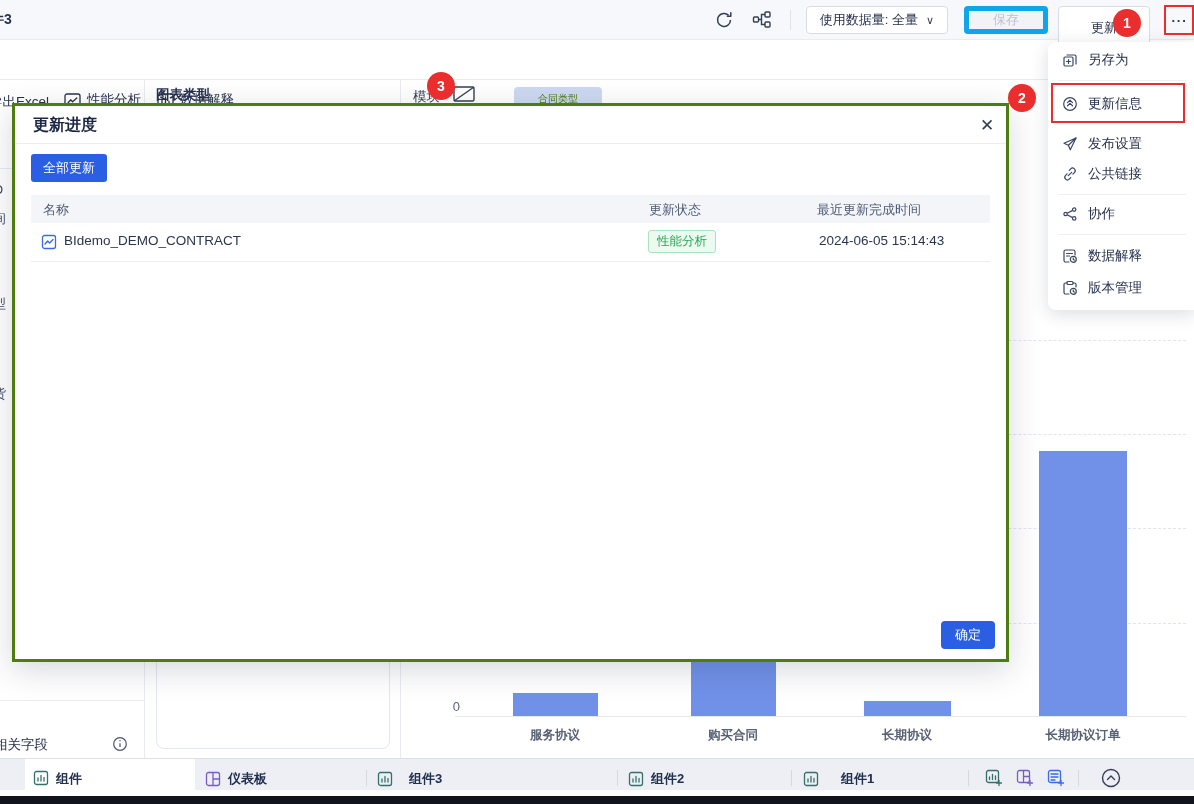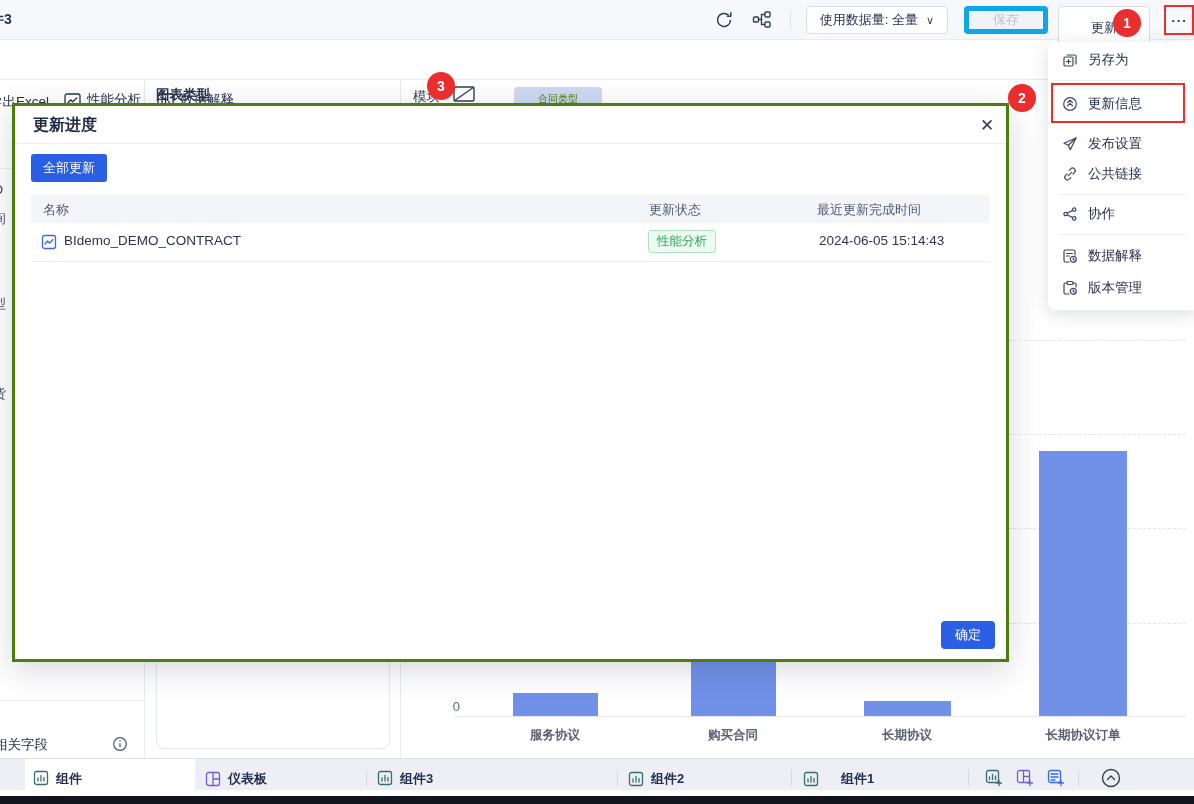--- a/index.html
+++ b/index.html
@@ -269,21 +269,21 @@
       <span class="tab-label abs" style="left:31px;top:11px">组件</span>
     </div>
     <div class="abs" style="left:205px;top:11px;display:flex;gap:7px;align-items:center">
       <svg class="ticon" style="color:#7a5cc6" viewBox="0 0 16 16" fill="none" stroke="currentColor" stroke-width="1.3">
         <rect x="1.5" y="1.5" width="13" height="13" rx="2"></rect>
           <path d="M8 1.5v13M8 8h6.5"></path>
       </svg>
       <span class="tab-label">仪表板</span>
     </div>
     <div class="abs tab-sep" style="left:366px"></div>
-    <div class="abs" style="left:377px;top:11px;display:flex;gap:7px;">
+    <div class="abs" style="left:377px;top:11px;display:flex;gap:16px;align-items:center">
       <svg class="ticon" style="color:#35706a" viewBox="0 0 16 16" fill="none" stroke="currentColor" stroke-width="1.3">
         <rect x="1.5" y="1.5" width="13" height="13" rx="2"></rect>
           <path d="M5 11V8M8 11V5.5M11 11V7.5" stroke-linecap="round"></path>
       </svg>
       <span class="tab-label">组件3</span>
     </div>
     <div class="abs tab-sep" style="left:617px"></div>
     <div class="abs" style="left:628px;top:11px;display:flex;gap:7px;align-items:center">
       <svg class="ticon" style="color:#35706a" viewBox="0 0 16 16" fill="none" stroke="currentColor" stroke-width="1.3">
         <rect x="1.5" y="1.5" width="13" height="13" rx="2"></rect>

